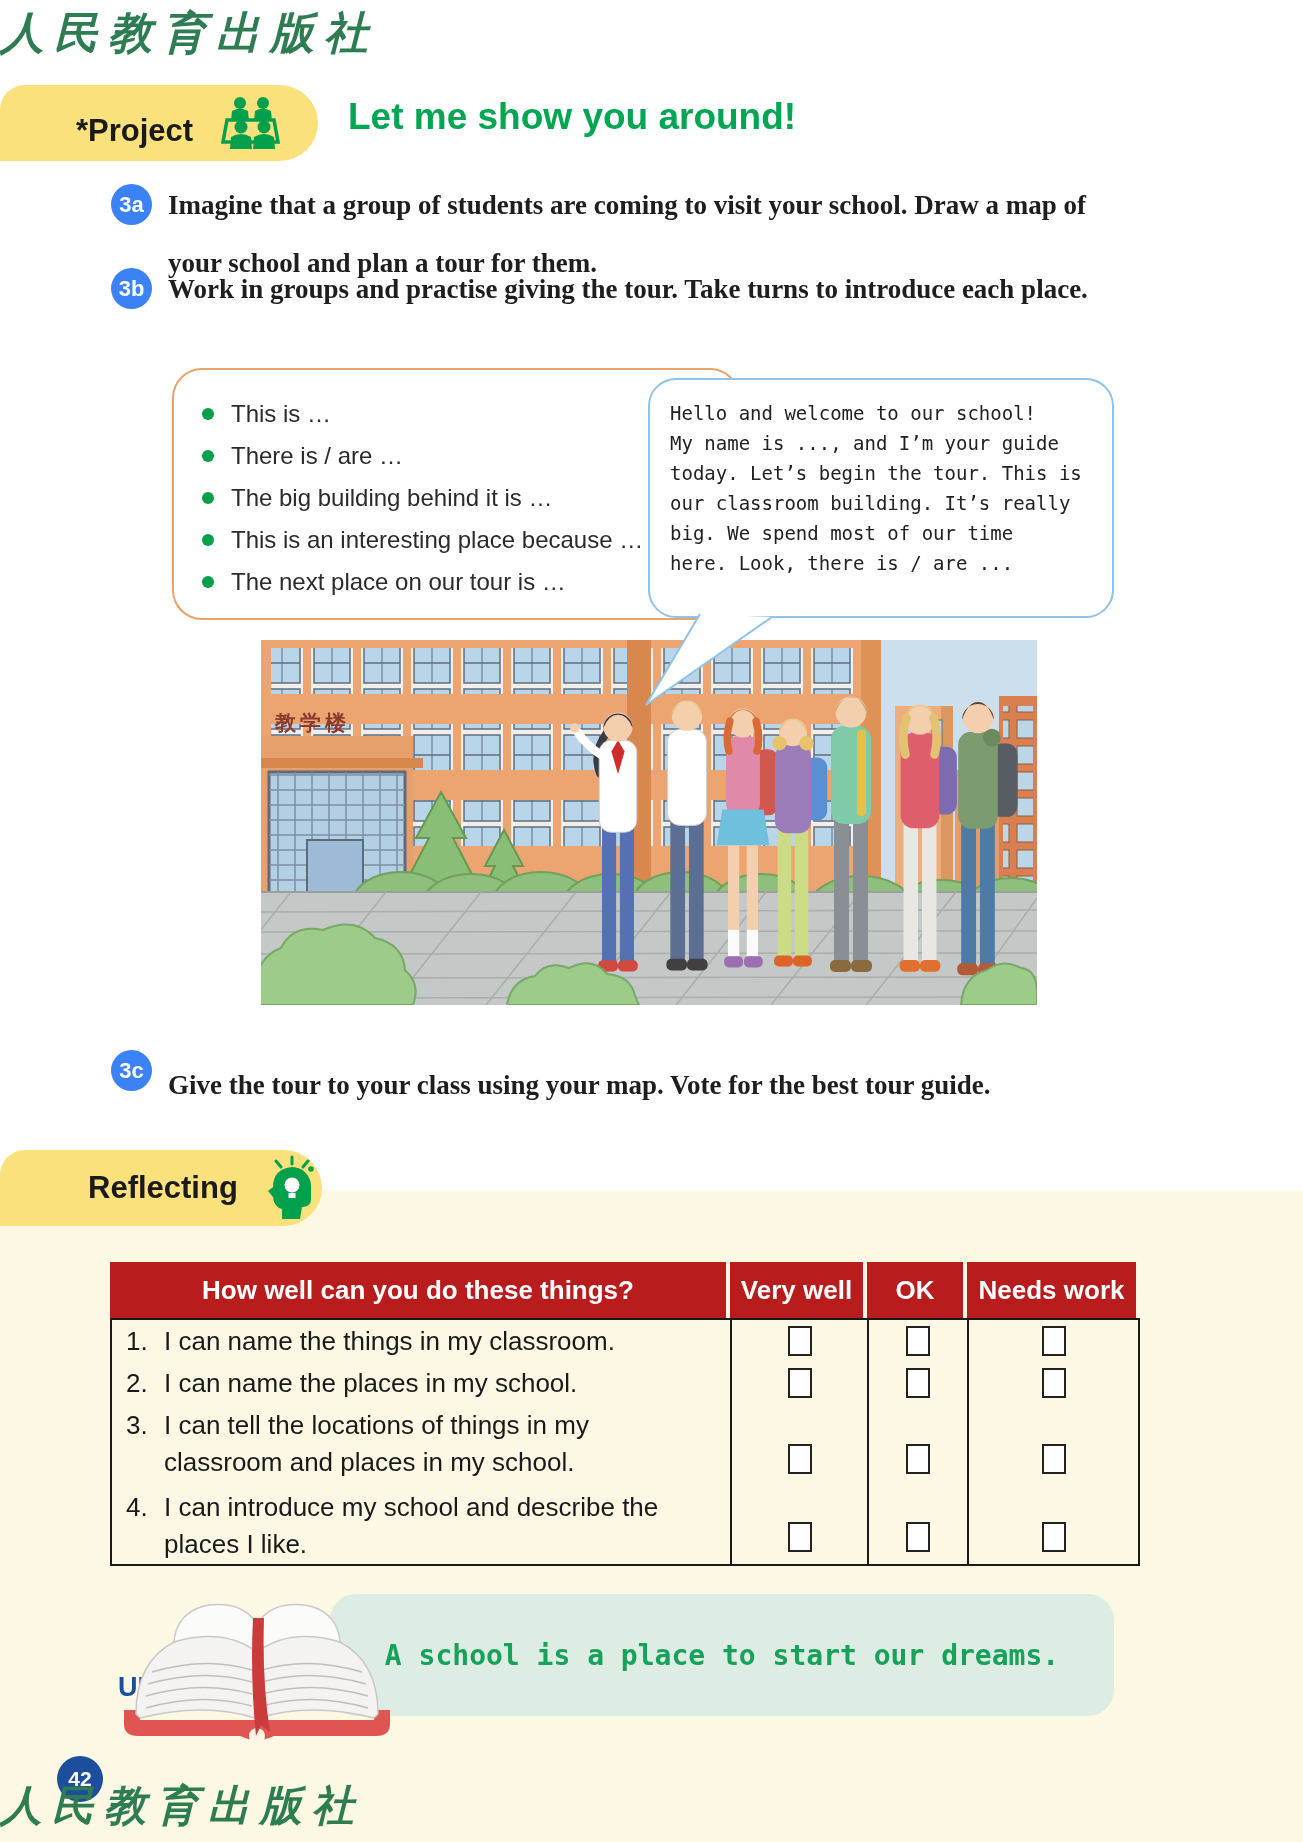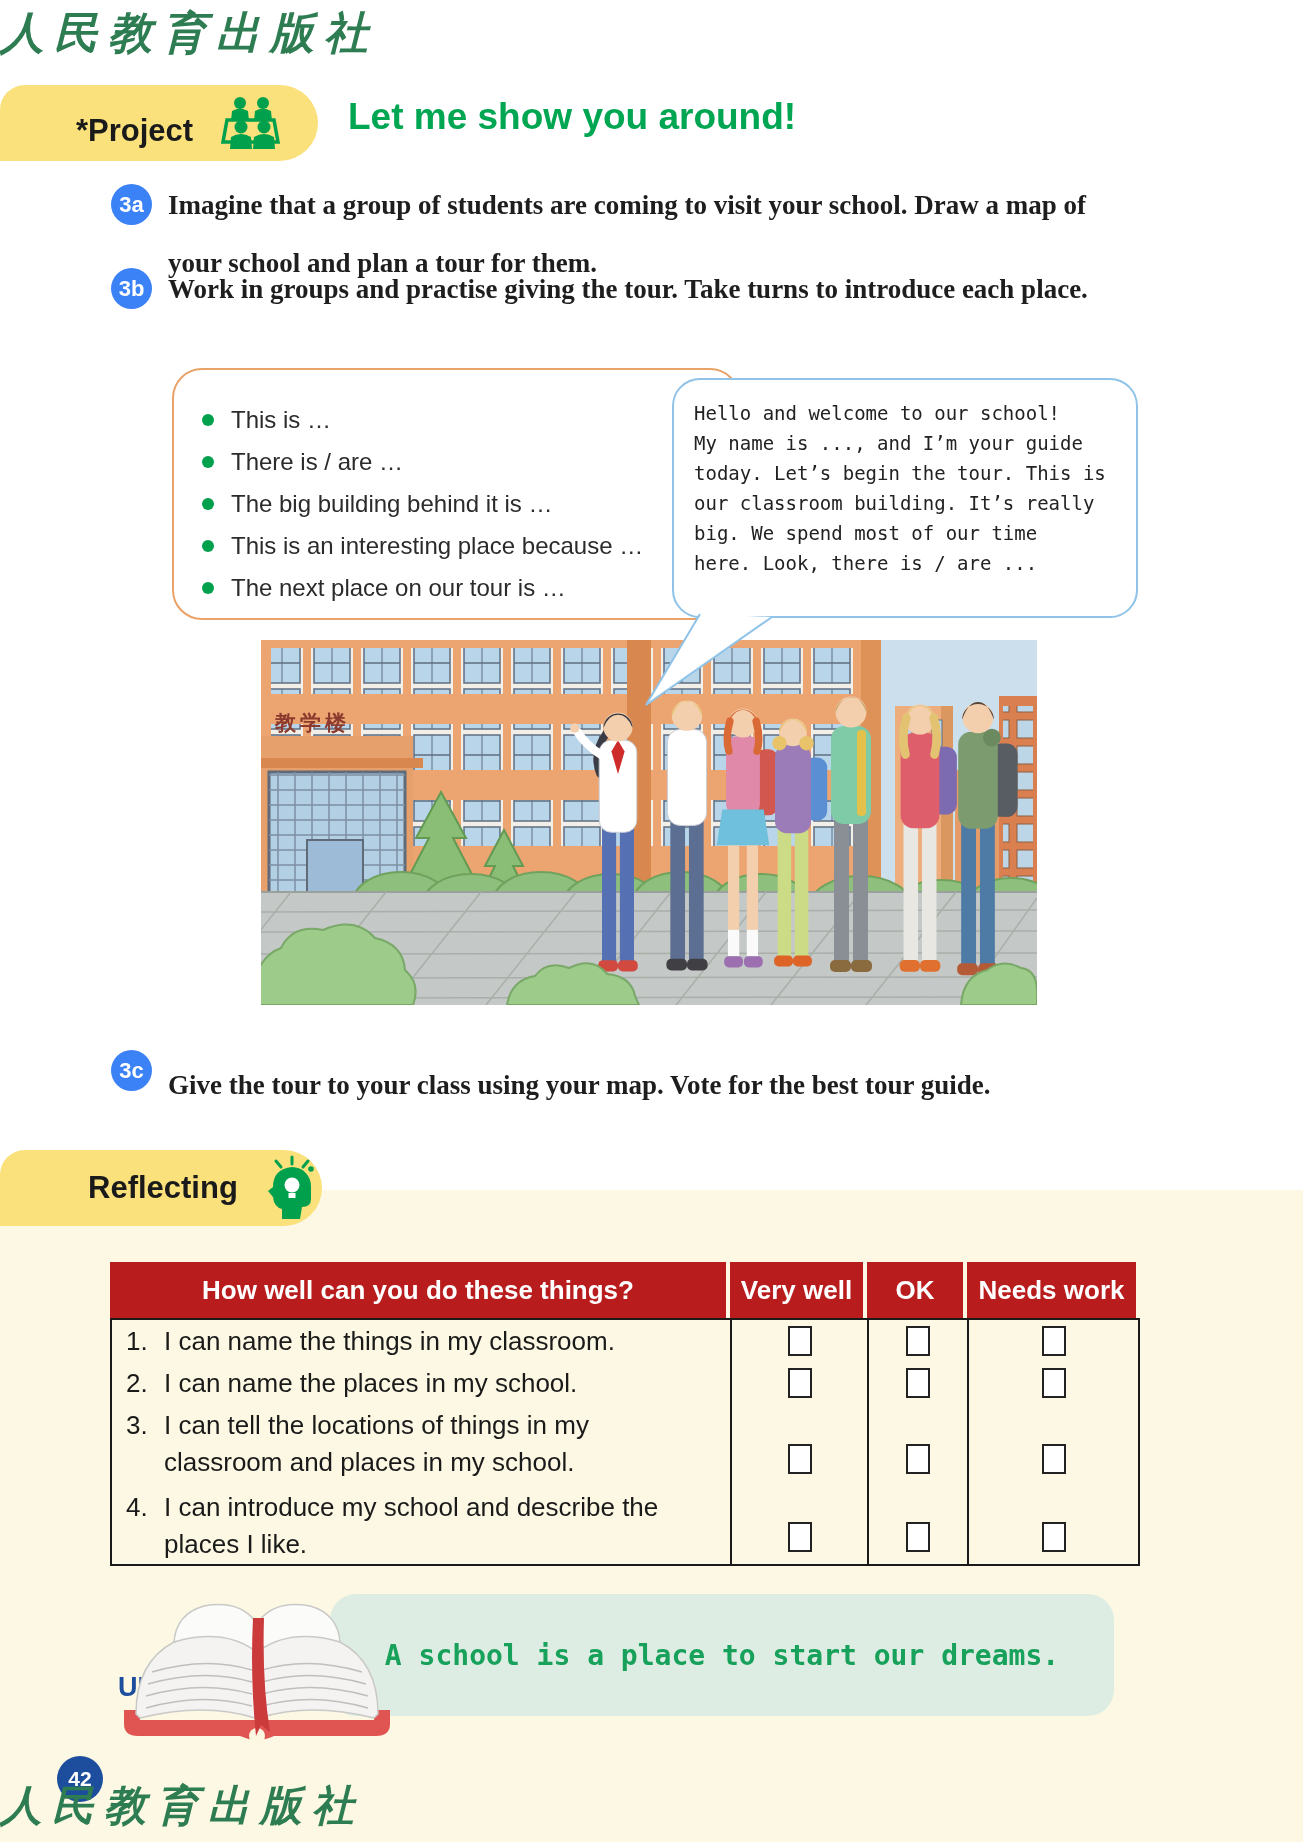--- a/index.html
+++ b/index.html
@@ -35,27 +35,27 @@
          font-size:22px;font-weight:bold;}
   .task-text{font-family:"Liberation Serif",serif;font-weight:bold;font-size:27px;
              line-height:58px;color:#1E1E1E;}
   .b3a{left:111px;top:184px;} .t3a{left:168px;top:176px;width:940px;}
   .b3b{left:111px;top:268px;} .t3b{left:168px;top:260px;width:940px;}
   .b3c{left:111px;top:1050px;} .t3c{left:168px;top:1056px;width:980px;}
 
   
   .phrase-bubble{left:172px;top:368px;width:568px;height:252px;background:#fff;
                  border:2.5px solid #E9A268;border-radius:30px;box-sizing:border-box;
-                 padding:22px 10px 0 28px;}
+                 padding:16px 10px 0 28px;}
   .phrase-item{display:flex;align-items:center;gap:17px;margin:14px 0;
                font-size:24px;color:#2B2B2B;white-space:nowrap;}
   .dot{width:12px;height:12px;border-radius:50%;background:#00A04D;flex:0 0 auto;}
 
   
-  .speech-bubble{left:672px;top:378px;width:466px;height:240px;background:#fff;
+  .speech-bubble{left:648px;top:378px;width:466px;height:240px;background:#fff;
                  border:2px solid #8FC3E8;border-radius:28px;box-sizing:border-box;
                  padding:18px 20px;z-index:4;
                  font-family:"DejaVu Sans Mono",monospace;font-size:19px;line-height:30px;
                  color:#222;white-space:pre-line;}
   .tail{left:630px;top:610px;width:170px;height:102px;z-index:5;}
 
   .illustration{left:261px;top:640px;z-index:1;}
 
   
   .reflect-table{left:110px;top:1262px;width:1030px;}

